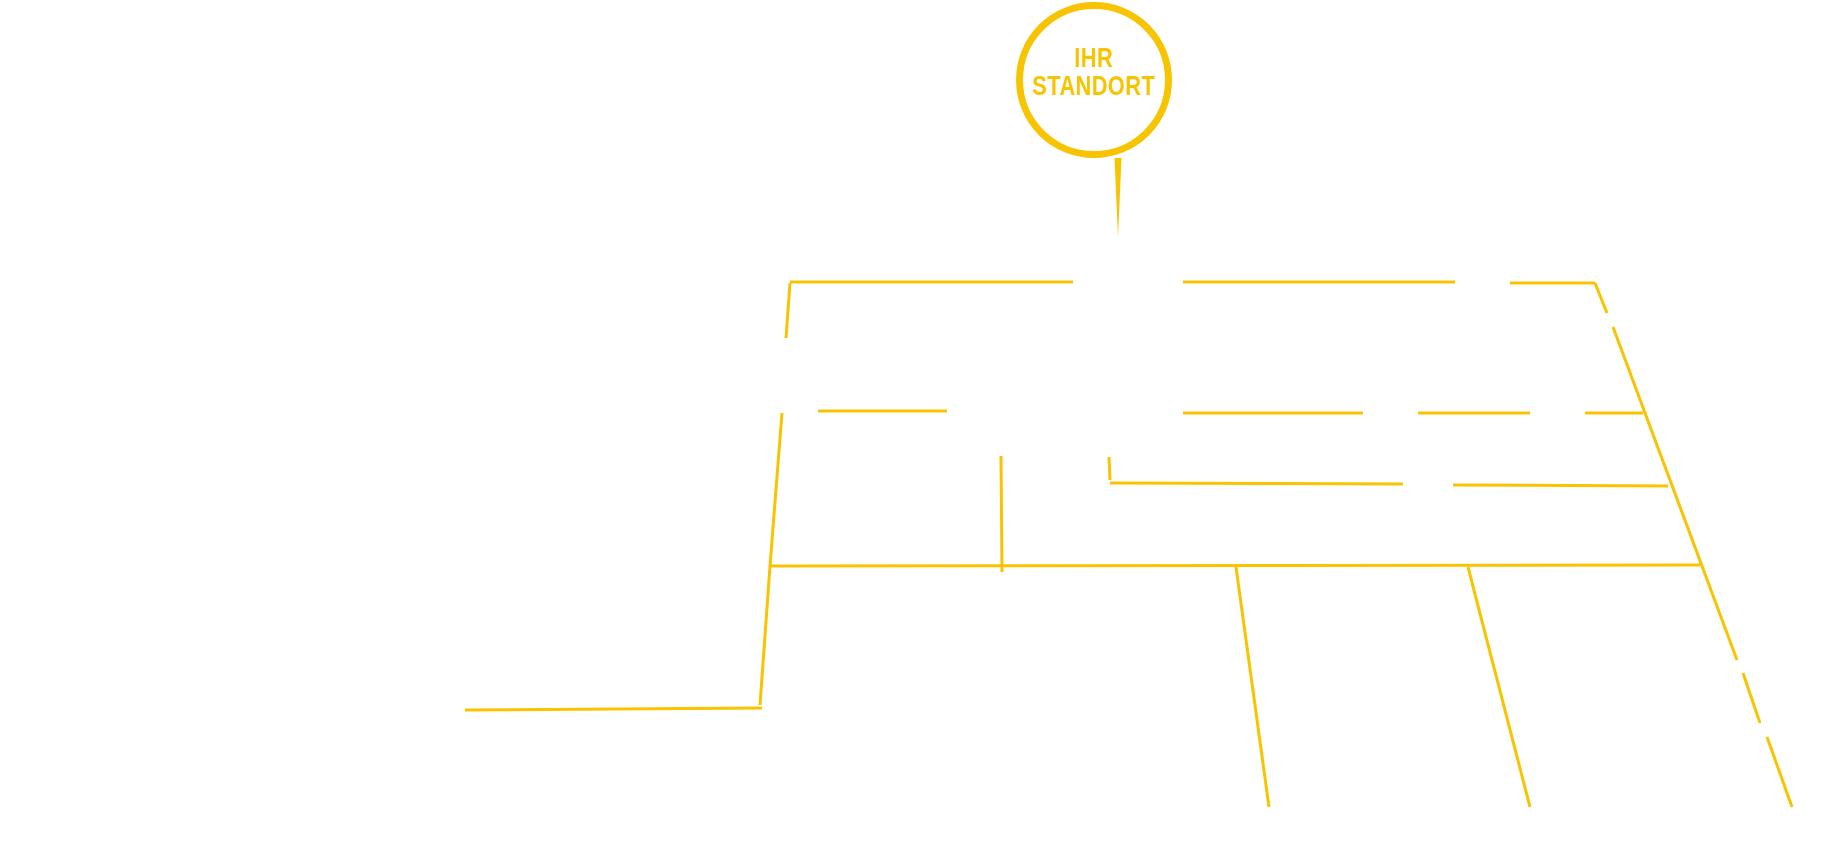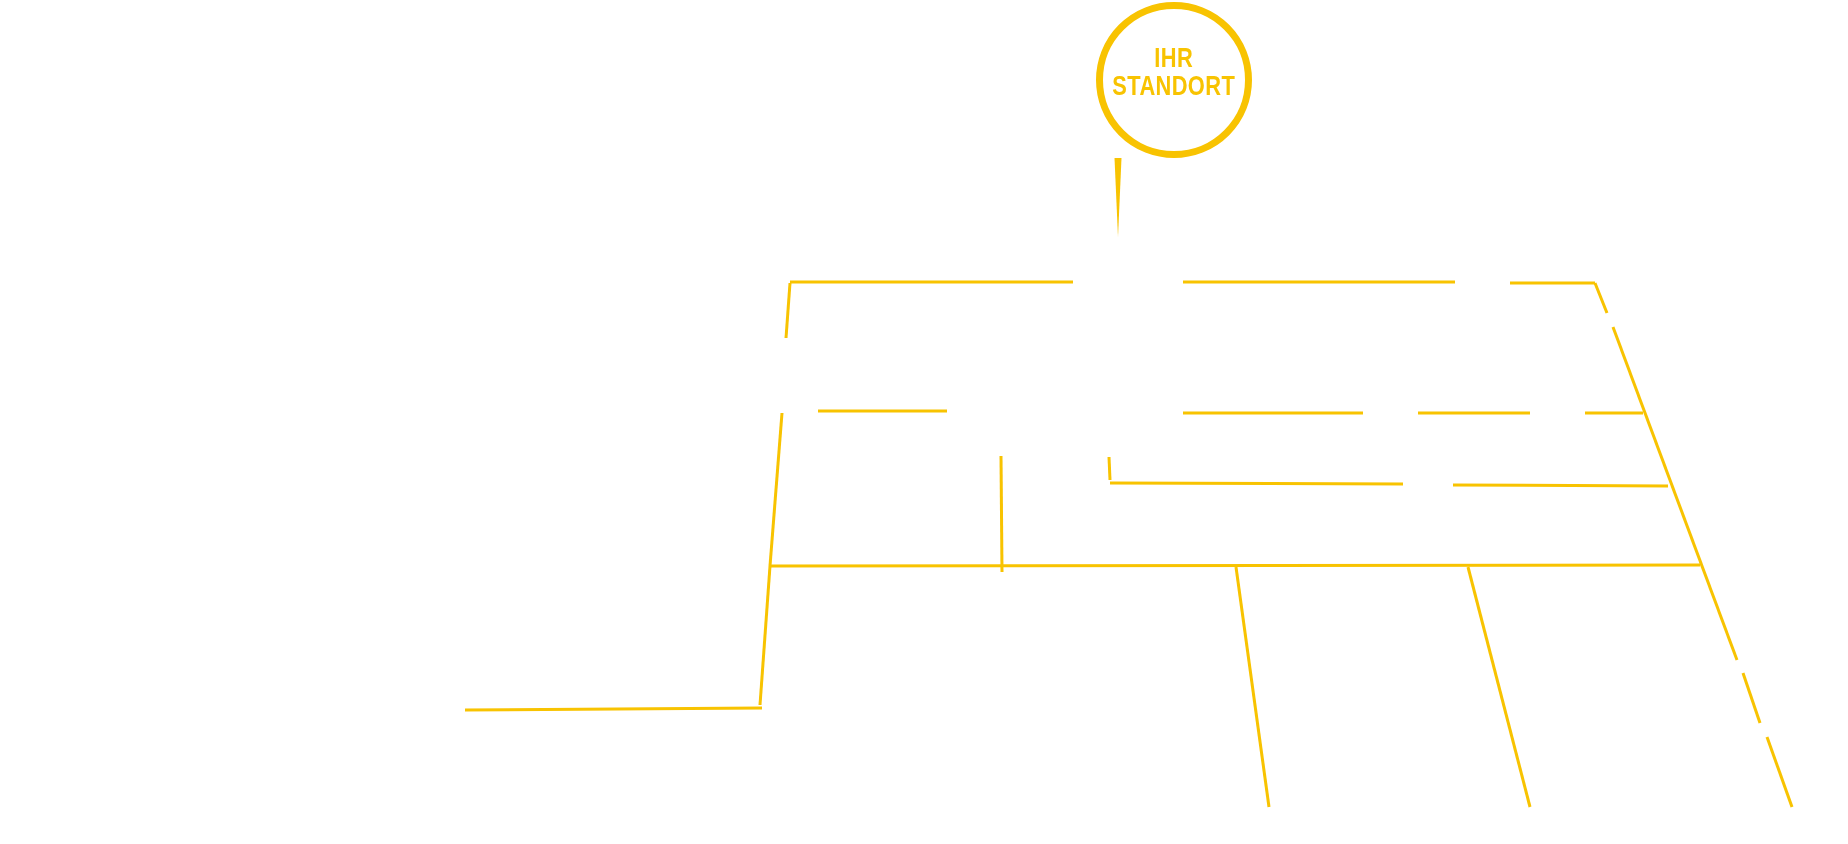--- a/index.html
+++ b/index.html
@@ -72,19 +72,19 @@
       <line x1="1453" y1="485" x2="1668" y2="486" stroke="#F8C301" stroke-width="3" stroke-linecap="butt"></line>
       <line x1="770" y1="566" x2="1700" y2="565" stroke="#F8C301" stroke-width="3" stroke-linecap="butt"></line>
       <line x1="1236" y1="567" x2="1269" y2="807" stroke="#F8C301" stroke-width="3" stroke-linecap="butt"></line>
       <line x1="1468" y1="567" x2="1530" y2="807" stroke="#F8C301" stroke-width="3" stroke-linecap="butt"></line>
       <line x1="1595" y1="283" x2="1607" y2="313" stroke="#F8C301" stroke-width="3" stroke-linecap="butt"></line>
       <line x1="1613" y1="327" x2="1737" y2="660" stroke="#F8C301" stroke-width="3" stroke-linecap="butt"></line>
       <line x1="1743" y1="673" x2="1760" y2="723" stroke="#F8C301" stroke-width="3" stroke-linecap="butt"></line>
       <line x1="1767" y1="737" x2="1792" y2="807" stroke="#F8C301" stroke-width="3" stroke-linecap="butt"></line>
       <polygon points="1114.5,158 1121.5,158 1118,237" fill="#F8C301"></polygon>
     </svg>
-  <div class="marker-circle" style="left: 1096px; top: 2px; width: 156px; height: 156px; border-width: 7px; border-color: rgb(248, 195, 1); align-items: center;">
+  <div class="marker-circle" style="left: 1016px; top: 2px; width: 156px; height: 156px; border-width: 7px; border-color: rgb(248, 195, 1); align-items: center;">
     <div class="marker-labels" style="color: rgb(248, 195, 1);">
       <div>IHR</div>
       <div>STANDORT</div>
     </div>
   </div>
 </div>
 
 </body></html>

